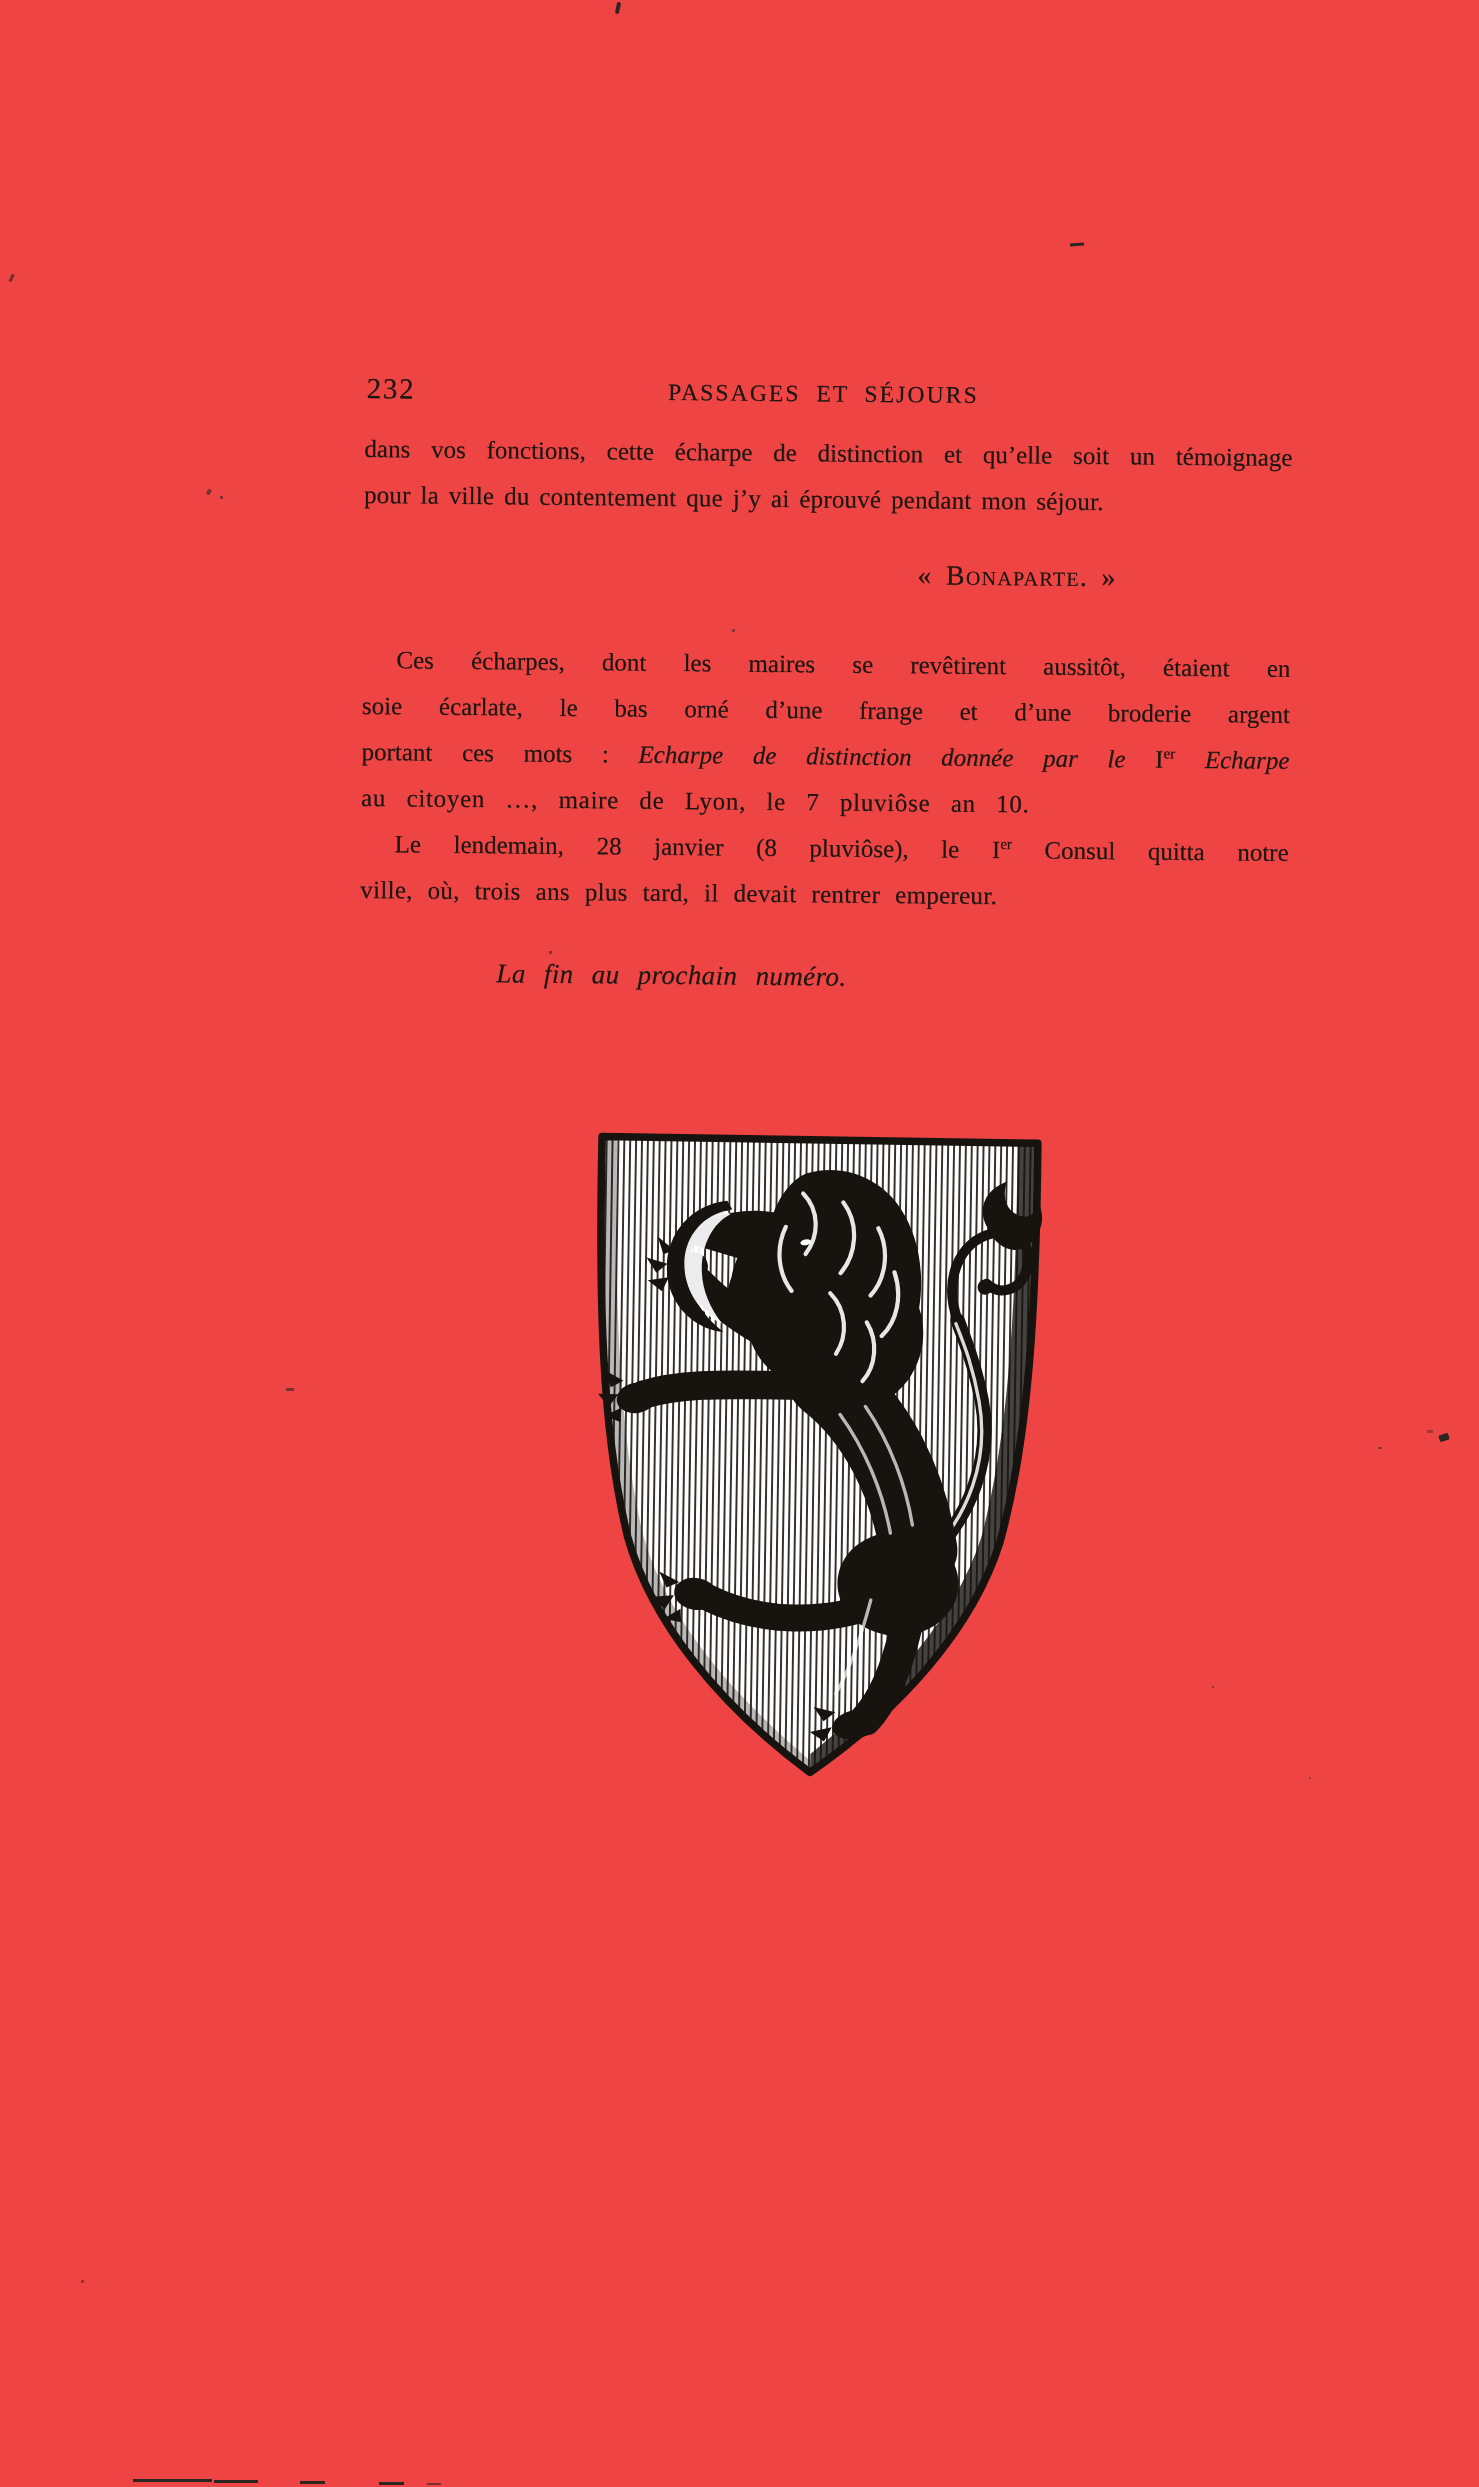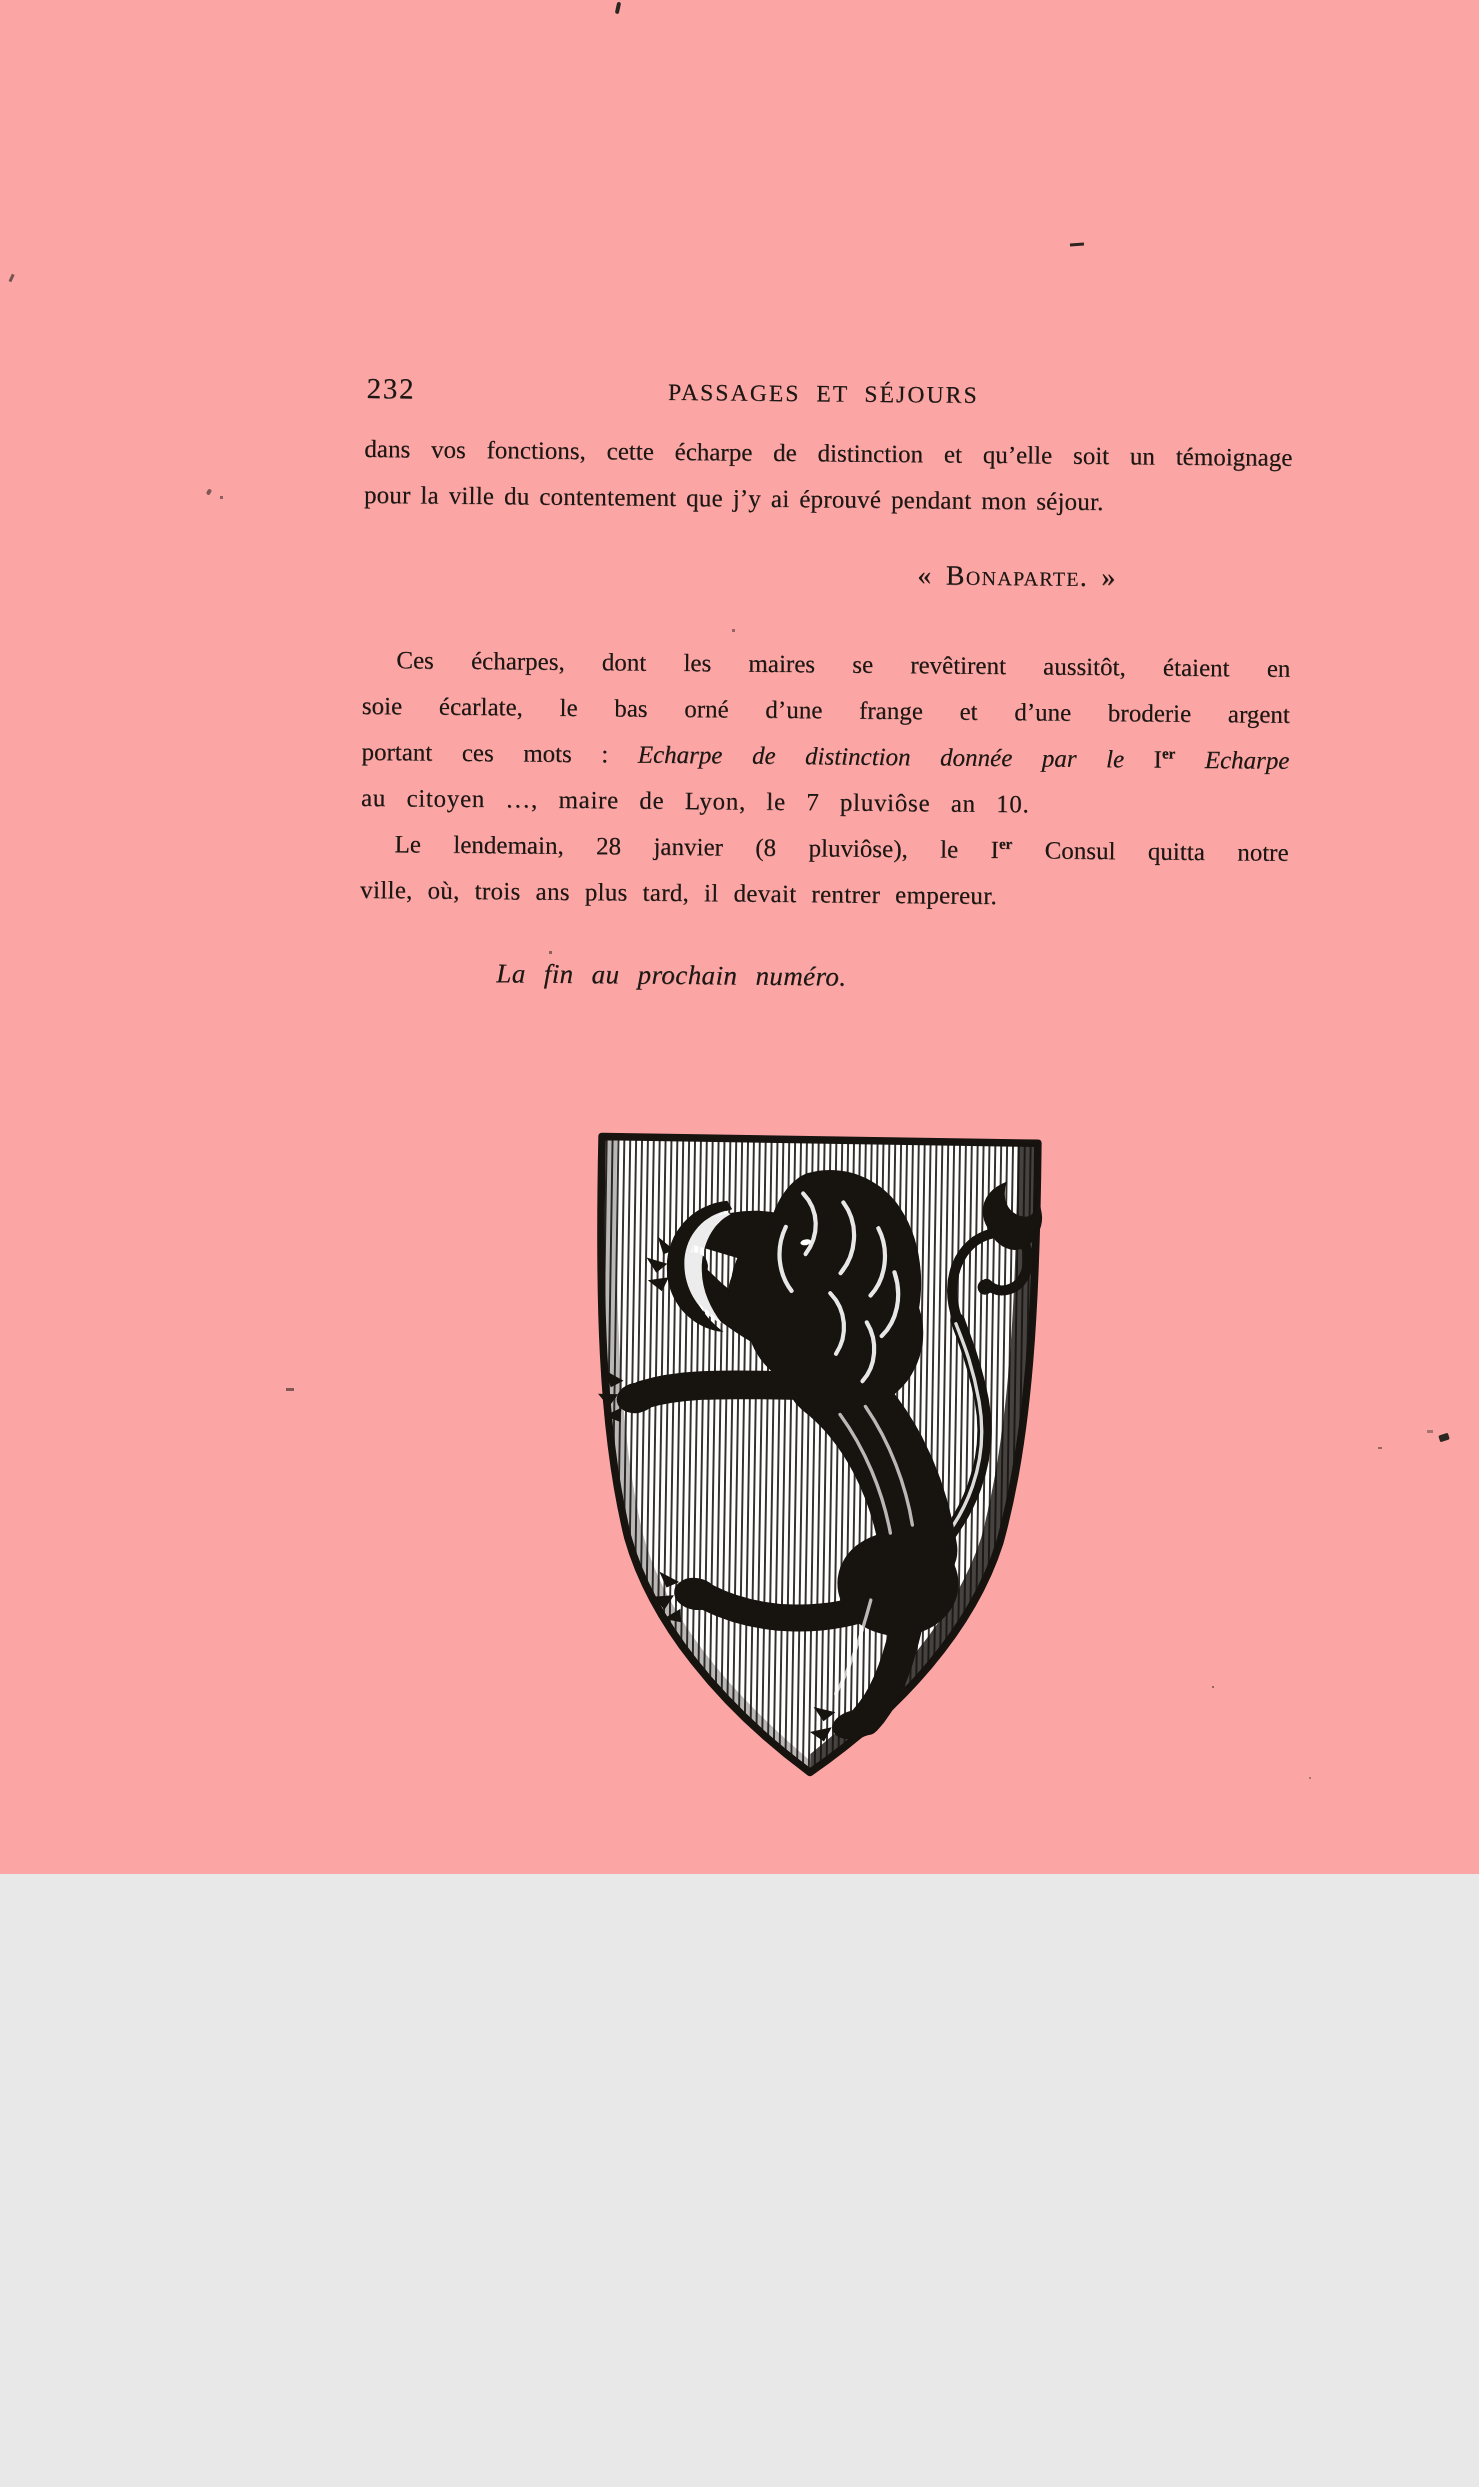--- a/index.html
+++ b/index.html
@@ -1,38 +1,38 @@
 <!DOCTYPE html>
 <html style="font-size:13.5px"><head>
 <meta charset="utf-8">
 <style>
   html,body { margin:0; padding:0; background:#e8e8e8; }
   .page {
-    position:relative; width:1479px; height:1874px; background:#fca5a5;
+    position:relative; width:1479px; height:2487px; background:#ef4444;
     font-family:"Liberation Serif", serif; color:#1b1713; overflow:hidden;
     margin:0 auto;
   }
   .text-layer {
     position:absolute; left:365px; top:0; width:928px; height:1094px;
     transform:rotate(0.55deg); transform-origin:0 387px;
     text-shadow:0.3px 0.3px 0 rgba(27,23,19,0.5);
   }
   .running-head { position:absolute; top:372px; left:0; width:100%; height:37px; }
   .page-num { position:absolute; left:1.7px; top:0; font-size:29px; letter-spacing:1.7px; }
   .running-title { position:absolute; left:303px; top:4.2px; font-size:23.6px; letter-spacing:2.1px; word-spacing:7.6px; }
   .letter-block { position:absolute; top:426px; left:0; width:100%; }
   .body-block { position:absolute; top:637px; left:0; width:100%; }
   .line { position:relative; font-size:25px; line-height:46px; height:46px; white-space:nowrap; }
   .just { text-align:justify; text-align-last:justify; white-space:normal; overflow:hidden; }
   .indent { padding-left:34px; }
   .ws4  { word-spacing:3.4px;  letter-spacing:0.2px; }
   .ws10 { word-spacing:8.4px; letter-spacing:0.3px; }
   .ws16 { word-spacing:13.5px; letter-spacing:0.7px; }
   .it { font-style:italic; }
-  sup { font-size:0.6em; vertical-align:super; line-height:0;font-weight:bold; }
+  sup { font-size:0.6em; vertical-align:super; line-height:0; }
   .signature {
     position:absolute; top:554px; left:554px; font-size:28px;
     font-variant:small-caps; letter-spacing:1.3px; word-spacing:5px;
   }
   .closing {
     position:absolute; top:957px; left:137px; font-size:27px; font-style:italic;
     word-spacing:11px; letter-spacing:0.4px;
   }
   .engraving {
     position:absolute; left:587px; top:1128px; width:456px; height:658px; margin:0;

